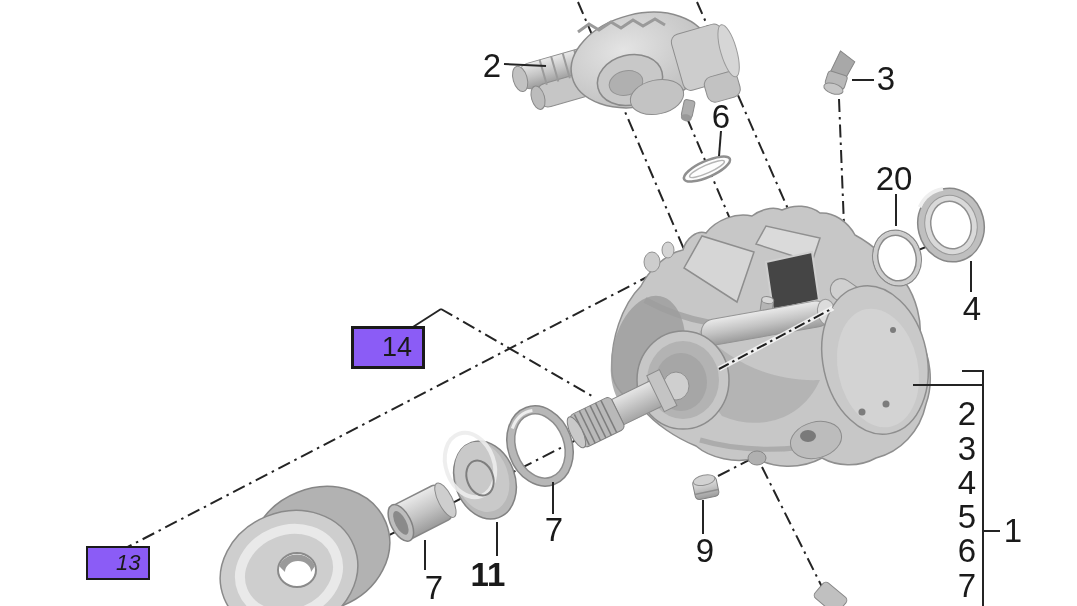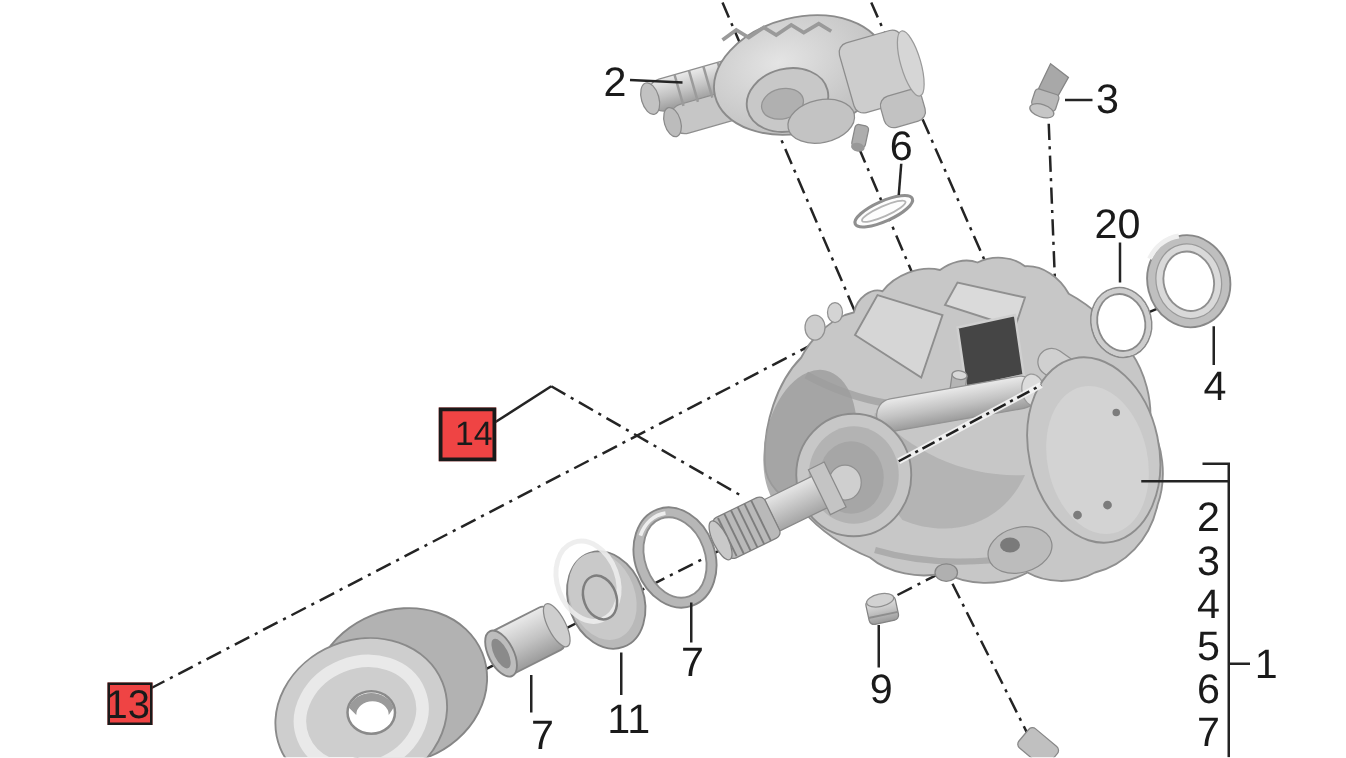--- a/index.html
+++ b/index.html
@@ -2,21 +2,21 @@
 <html><head>
 <meta charset="utf-8">
 <style>
   html,body{margin:0;padding:0;background:#fff;}
   .stage{position:relative;width:1077px;height:606px;background:#ffffff;overflow:hidden;
          font-family:"Liberation Sans", sans-serif;color:#1a1a1a;}
   .stage svg{position:absolute;left:0;top:0;}
   .callout{position:absolute;font-size:33px;line-height:1;color:#1a1a1a;text-align:center;
            letter-spacing:0;}
   .boxed{position:absolute;border:3px solid #1a1a1a;display:flex;align-items:center;
-         justify-content:flex-end;background:#ef4444;}
+         justify-content:flex-start;background:#8b5cf6;padding-left:28px;}
   .list-num{position:absolute;left:938px;width:38px;text-align:right;font-size:33px;line-height:1;}
 </style>
 </head>
 <body>
 
 <div class="stage">
 
   <svg width="1077" height="606" viewBox="0 0 1077 606">
     <defs>
       <linearGradient id="gTube" x1="0" y1="0" x2="0" y2="1">
@@ -220,29 +220,29 @@
       <line x1="983" y1="531" x2="1000" y2="531"></line>
     </g>
   </svg>
 
   <div class="callout" style="left:477px;top:49px;width:30px;">2</div>
   <div class="callout" style="left:871px;top:62px;width:30px;">3</div>
   <div class="callout" style="left:706px;top:100px;width:30px;">6</div>
   <div class="callout" style="left:872px;top:162px;width:44px;">20</div>
   <div class="callout" style="left:957px;top:292px;width:30px;">4</div>
   <div class="callout" style="left:539px;top:513px;width:30px;">7</div>
-  <div class="callout" style="left:481px;top:558px;width:44px;">11</div>
+  <div class="callout" style="left:466px;top:558px;width:44px;font-weight:bold;">11</div>
   <div class="callout" style="left:412px;top:571px;width:44px;">7</div>
   <div class="callout" style="left:690px;top:534px;width:30px;">9</div>
   <div class="callout" style="left:998px;top:514px;width:30px;">1</div>
 
   <div class="boxed" style="left:351px;top:326px;width:40px;height:37px;font-size:27px;">
     <span>14</span>
   </div>
-  <div class="boxed" style="left:86px;top:546px;width:32px;height:30px;font-size:32px;border-width:2px;">
+  <div class="boxed" style="left:86px;top:546px;width:32px;height:30px;font-size:22px;border-width:2px;font-style:italic;">
     <span>13</span>
   </div>
 
   <div class="list-num" style="top:397px;">2</div>
   <div class="list-num" style="top:432px;">3</div>
   <div class="list-num" style="top:466px;">4</div>
   <div class="list-num" style="top:500px;">5</div>
   <div class="list-num" style="top:534px;">6</div>
   <div class="list-num" style="top:569px;">7</div>
 

